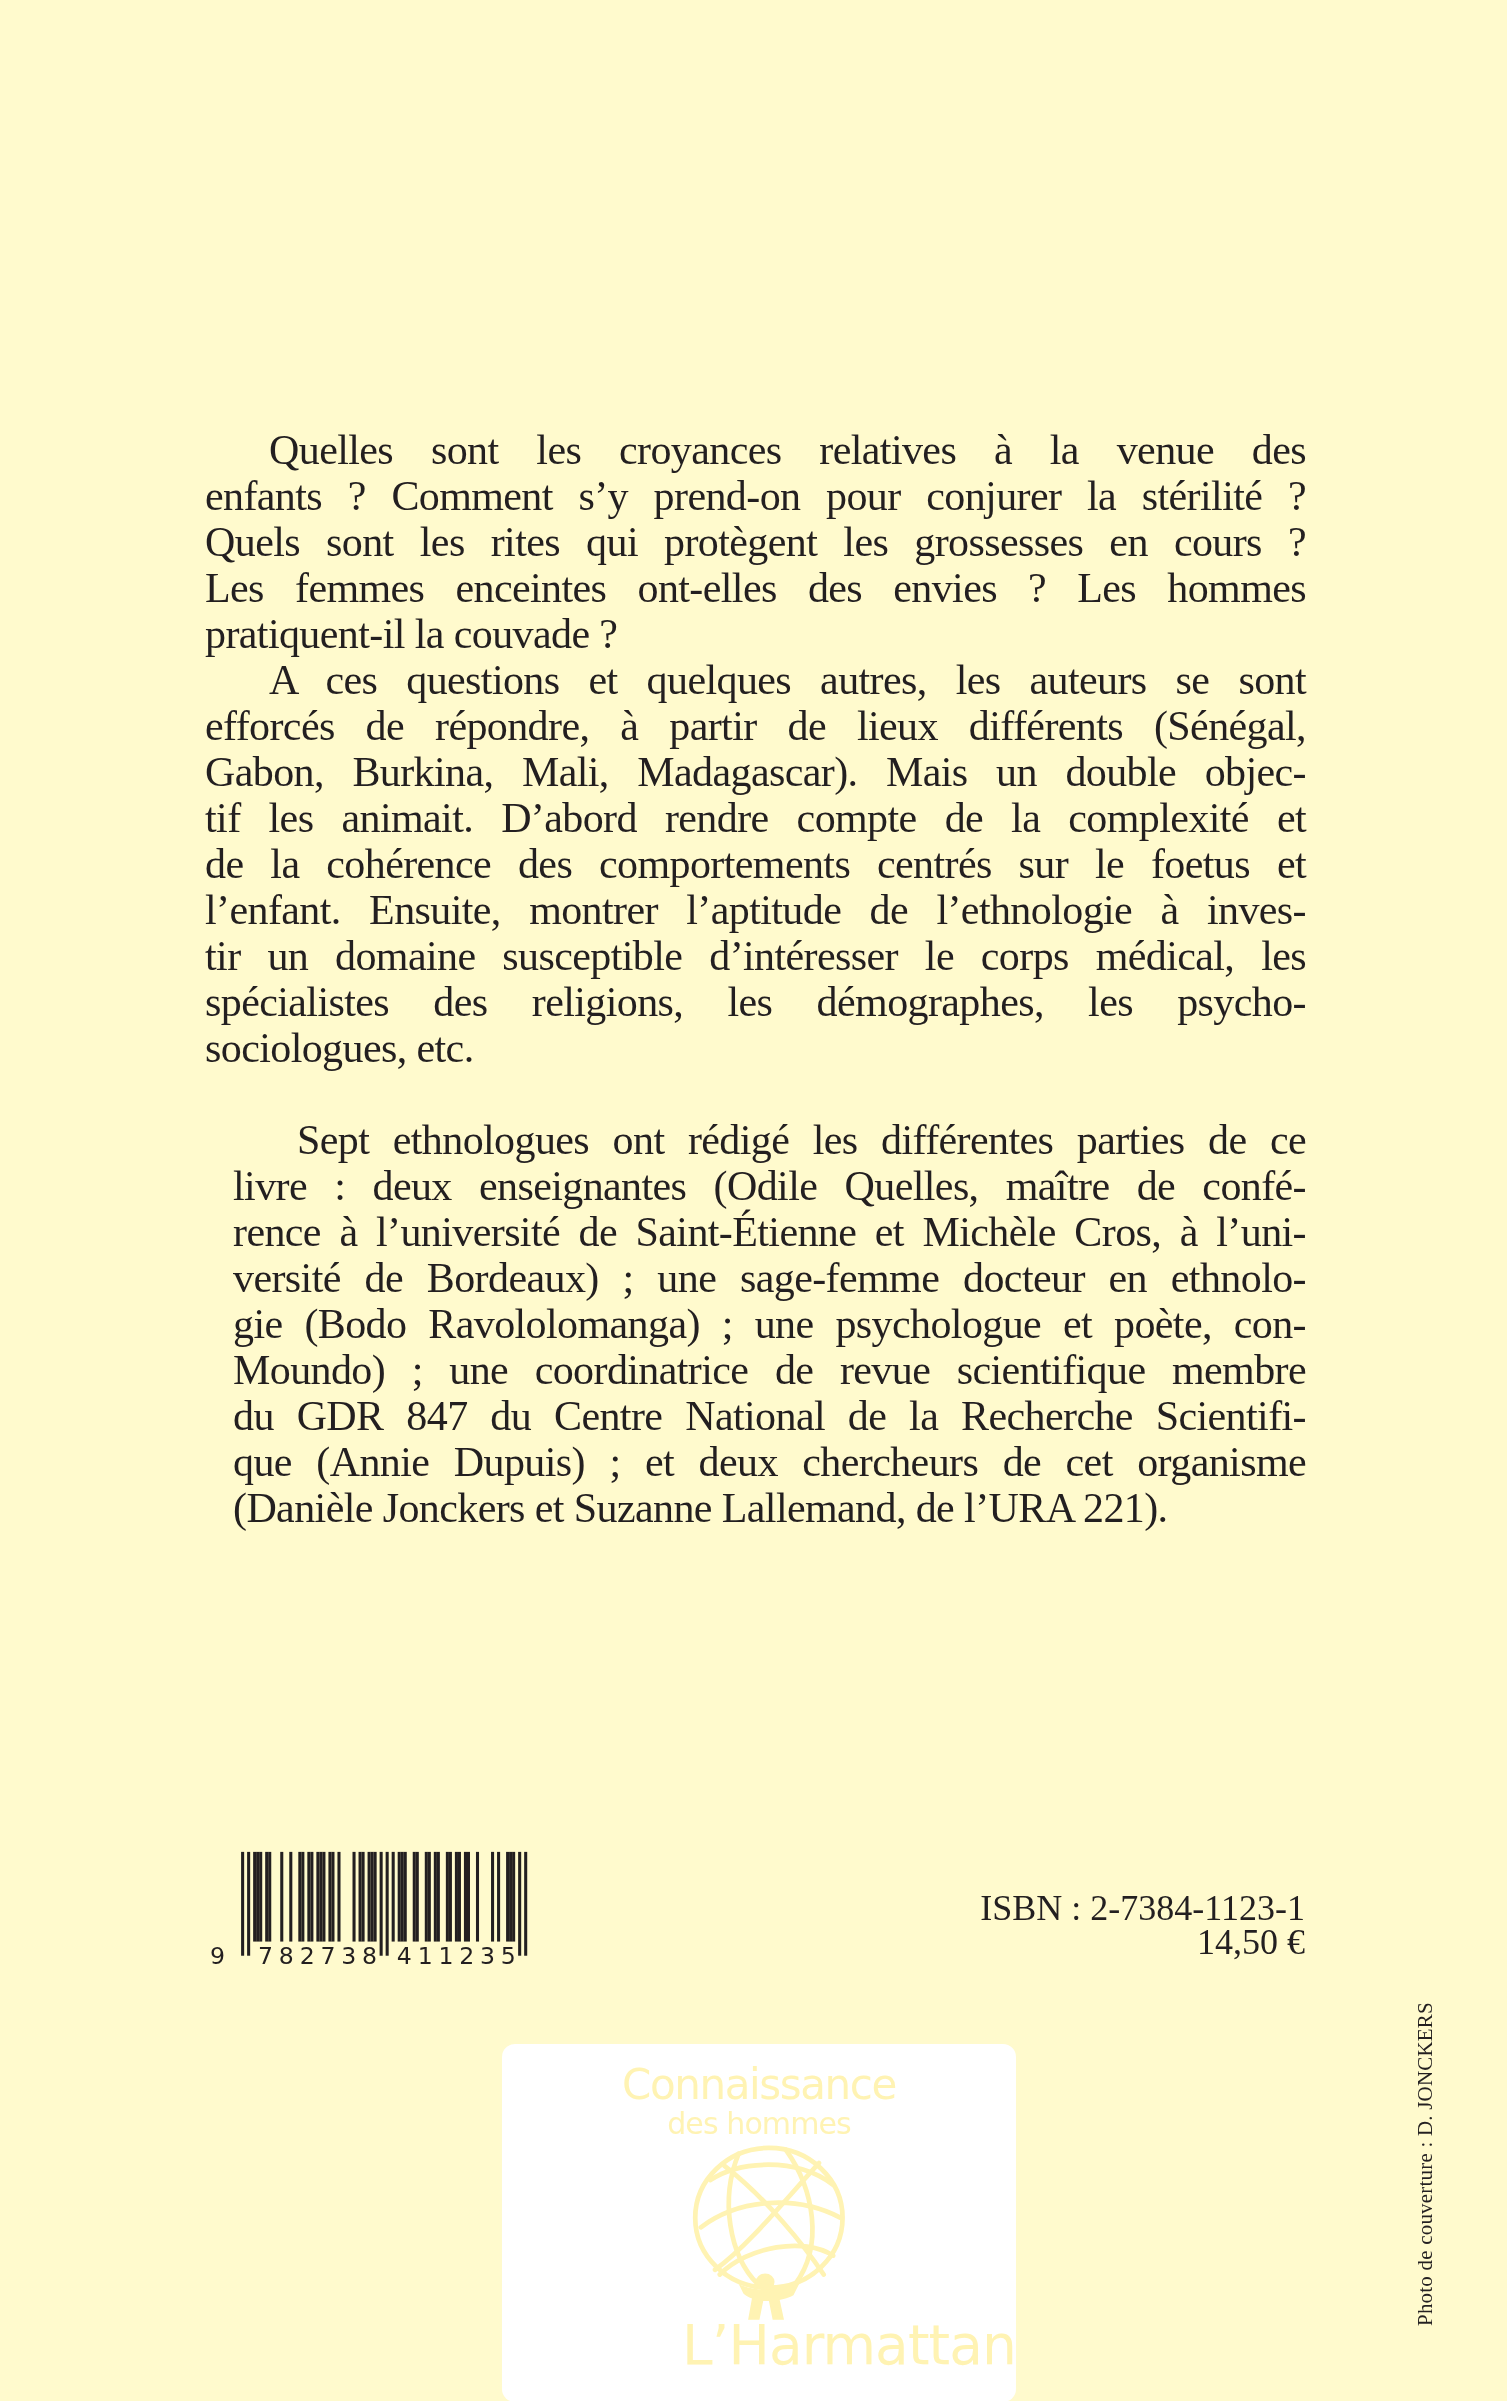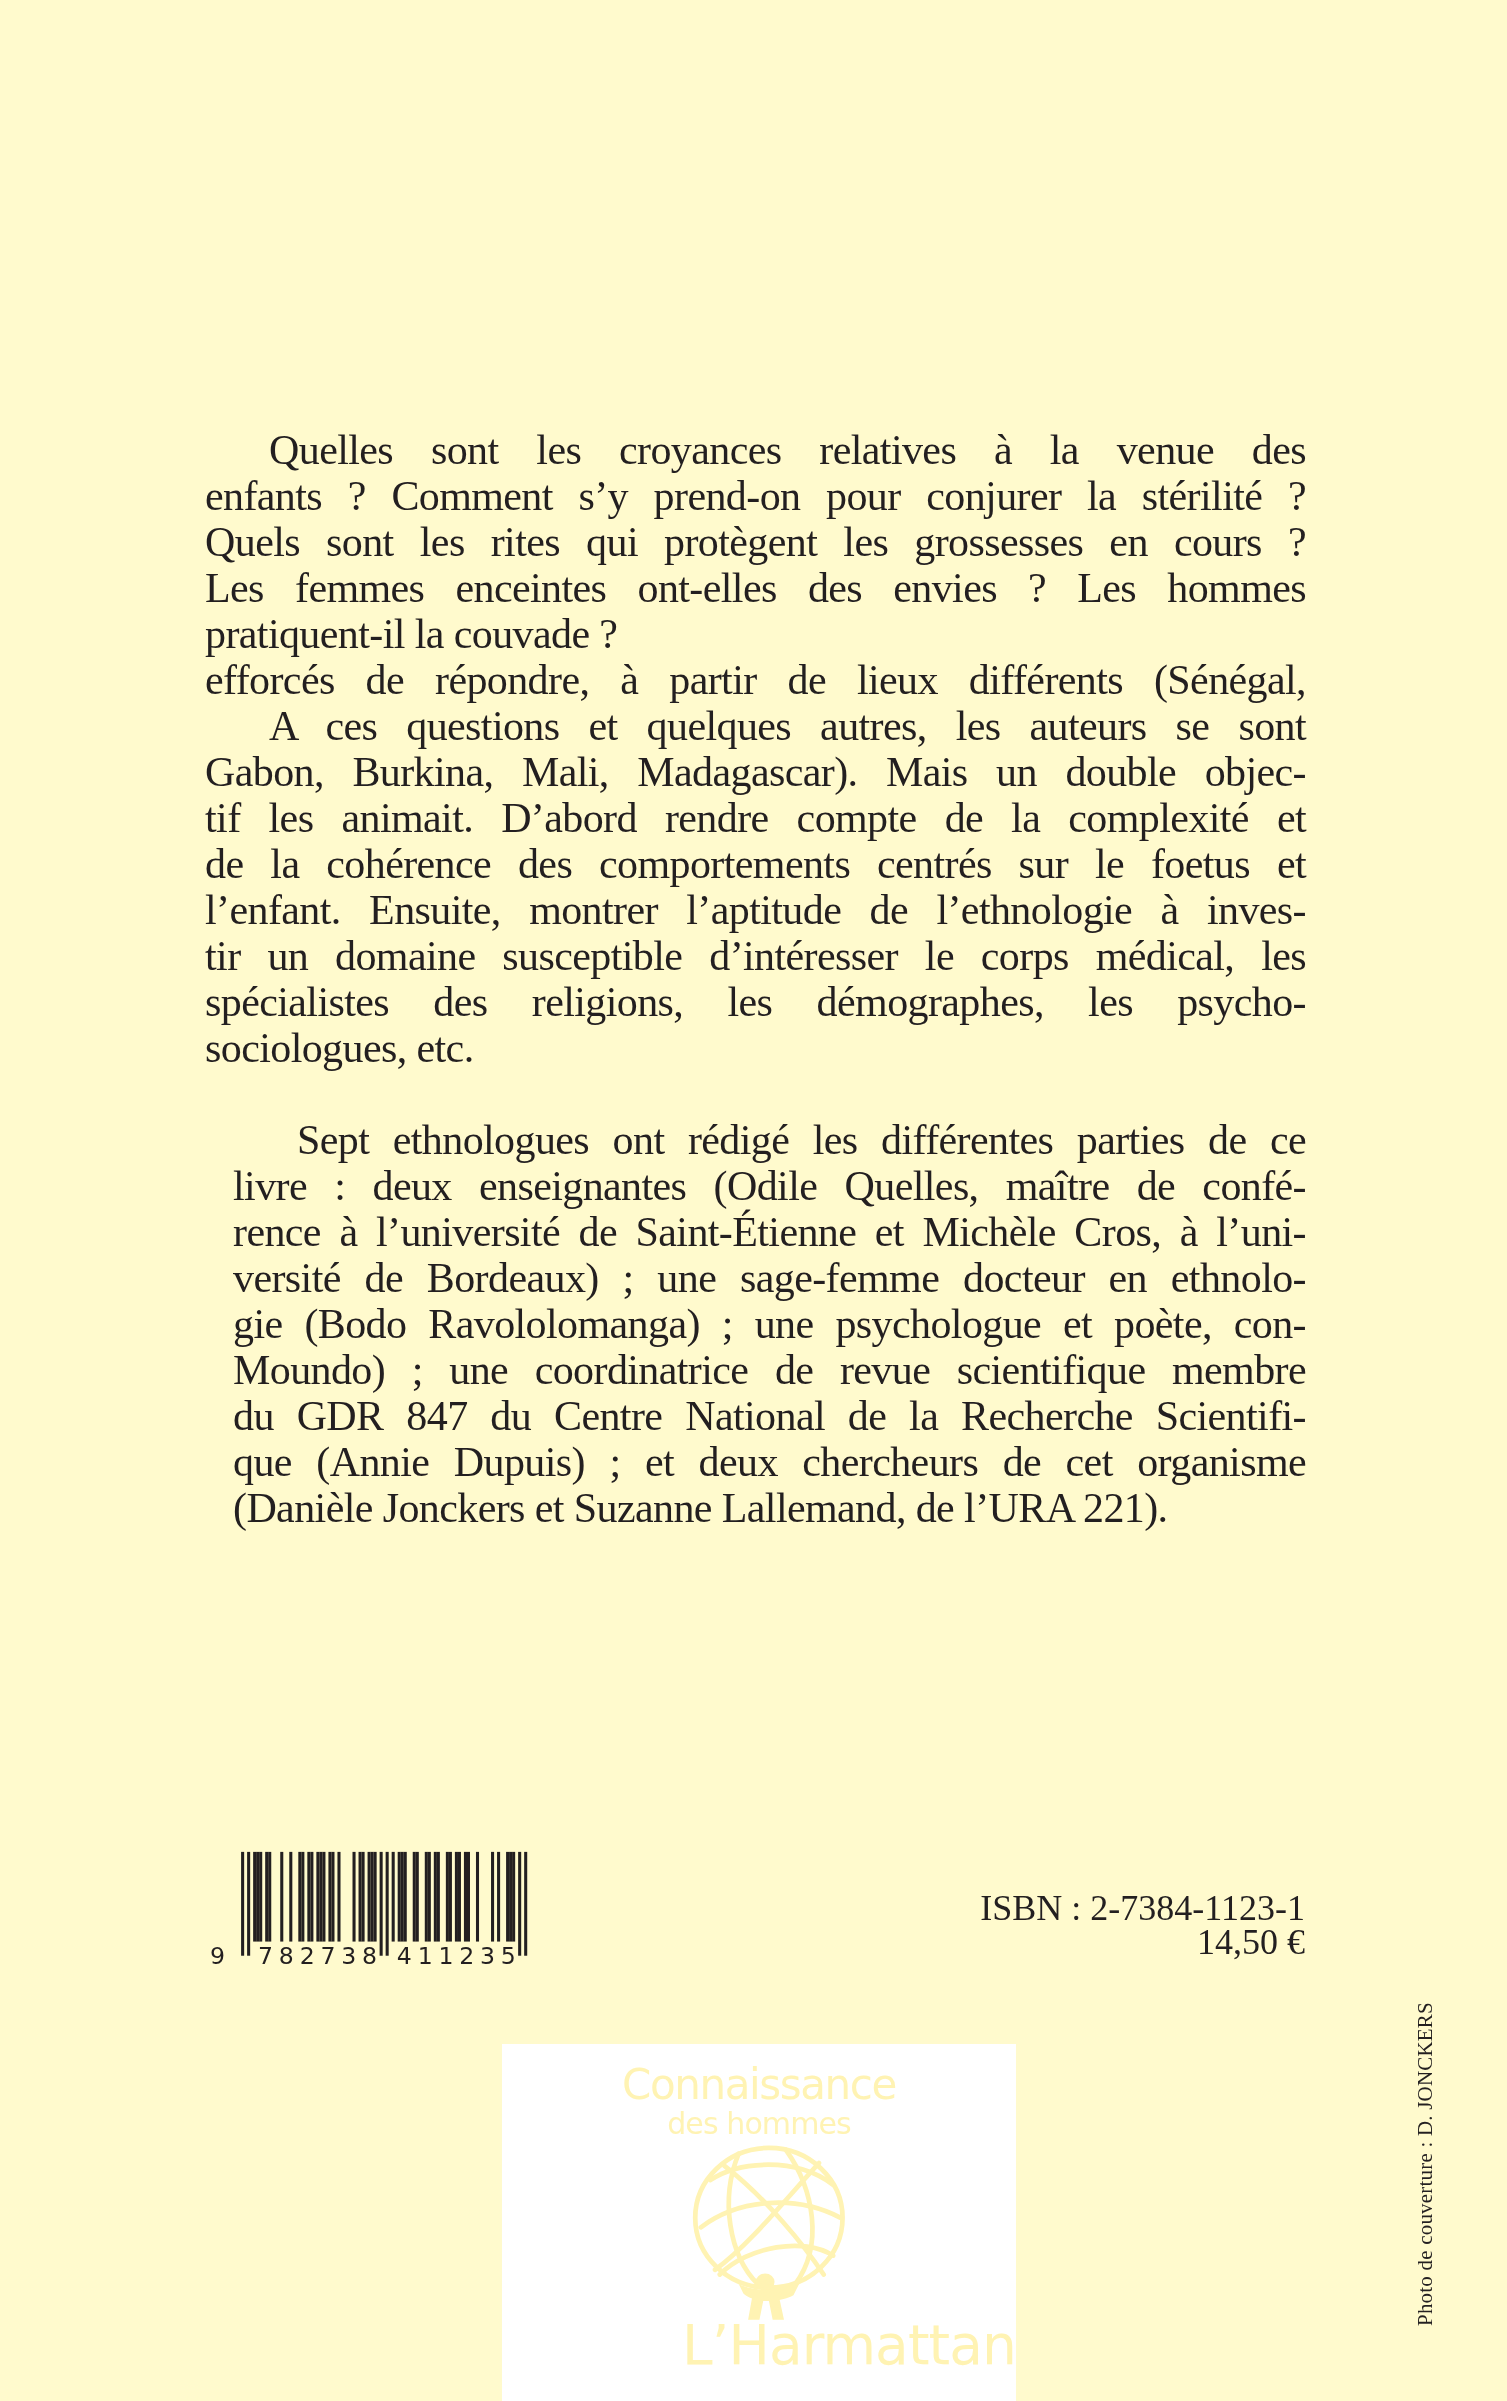--- a/index.html
+++ b/index.html
@@ -67,20 +67,21 @@
       white-space: nowrap;
     }
 
     .logo-box {
       position: absolute;
       left: 502px;
       top: 2044px;
       width: 514px;
       height: 358px;
       background: #FFFFFF;
+      border-radius: 13px;
     }
     .logo-box .series {
       position: absolute;
       left: 0; width: 100%;
       text-align: center;
       font-family: "DejaVu Sans", sans-serif;
       color: #FFF3B3;
       letter-spacing: -1.4px;
     }
     .logo-box .series.l1 { top: 17px; font-size: 42px; line-height: 47px; }
@@ -130,22 +131,22 @@
   <section class="blurb" id="blurb">
 
   <p style="text-indent: 0px;">
         <span class="ln indent" style="white-space: nowrap;">Quelles sont les croyances relatives à la venue des</span>
         <span class="ln" style="white-space: nowrap;">enfants ? Comment s’y prend-on pour conjurer la stérilité ?</span>
         <span class="ln" style="white-space: nowrap;">Quels sont les rites qui protègent les grossesses en cours ?</span>
         <span class="ln" style="white-space: nowrap;">Les femmes enceintes ont-elles des envies ? Les hommes</span>
         <span class="ln last" style="white-space: nowrap;">pratiquent-il la couvade ?</span>
       </p>
       <p style="text-indent: 0px;">
+        <span class="ln indent" style="white-space: nowrap;">A ces questions et quelques autres, les auteurs se sont</span>
         <span class="ln" style="white-space: nowrap;">efforcés de répondre, à partir de lieux différents (Sénégal,</span>
-        <span class="ln indent" style="white-space: nowrap;">A ces questions et quelques autres, les auteurs se sont</span>
         <span class="ln" style="white-space: nowrap;">Gabon, Burkina, Mali, Madagascar). Mais un double objec-</span>
         <span class="ln" style="white-space: nowrap;">tif les animait. D’abord rendre compte de la complexité et</span>
         <span class="ln" style="white-space: nowrap;">de la cohérence des comportements centrés sur le foetus et</span>
         <span class="ln" style="white-space: nowrap;">l’enfant. Ensuite, montrer l’aptitude de l’ethnologie à inves-</span>
         <span class="ln" style="white-space: nowrap;">tir un domaine susceptible d’intéresser le corps médical, les</span>
         <span class="ln" style="white-space: nowrap;">spécialistes des religions, les démographes, les psycho-</span>
         <span class="ln last" style="white-space: nowrap;">sociologues, etc.</span>
       </p>
       <p class="gap" style="text-indent: 0px;">
         <span class="ln indent" style="white-space: nowrap;">Sept ethnologues ont rédigé les différentes parties de ce</span>

